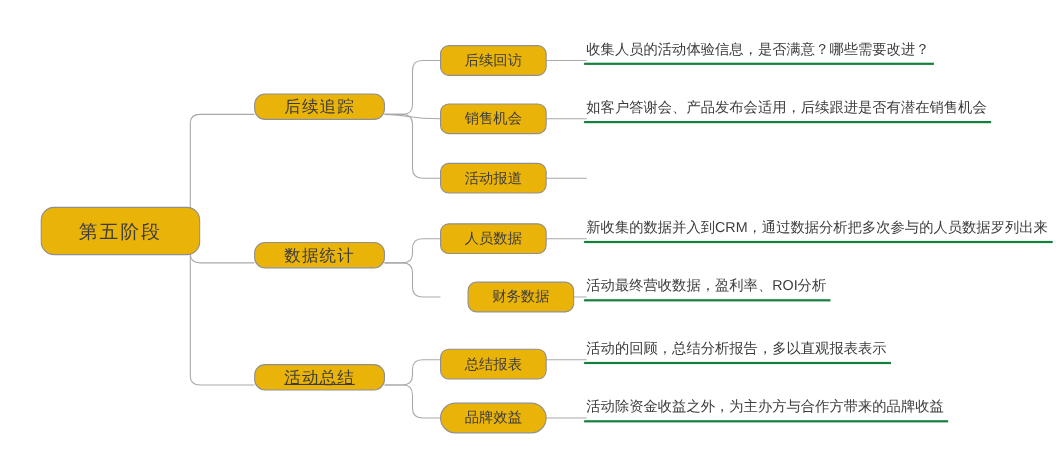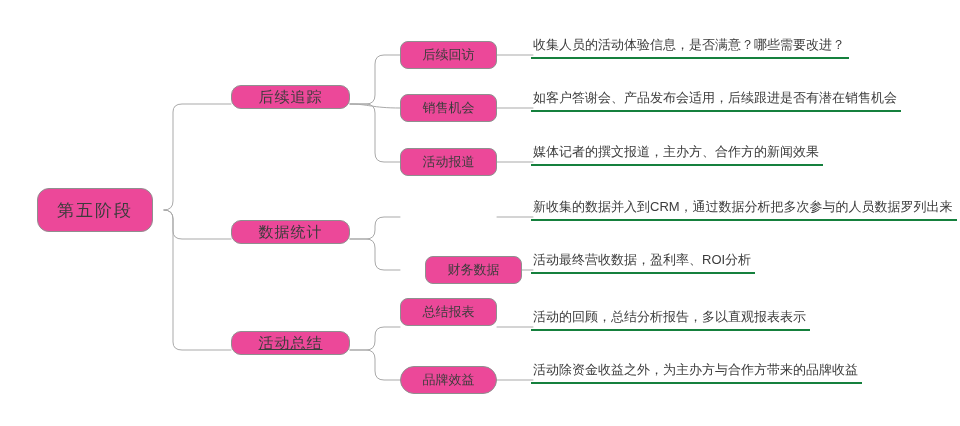--- a/index.html
+++ b/index.html
@@ -10,28 +10,28 @@
     color:#3f3f3f;
     overflow:hidden;
   }
   .canvas{position:relative;width:960px;height:426px;background:#ffffff;}
   svg.links{position:absolute;left:0;top:0;width:960px;height:426px;pointer-events:none;}
   svg.links path{fill:none;stroke:#a9a9a9;stroke-width:1;stroke-linecap:round;}
   .node{
     position:absolute;
     box-sizing:border-box;
     display:flex;align-items:center;justify-content:center;
-    background:#ec4899;
+    background:#eab308;
     border:1px solid #8f8f8f;
     color:#3c3c3c;
     white-space:nowrap;
     cursor:default;
   }
   .node.root{
-    width:116px;height:44px;left:37px;top:188px;
+    width:145px;height:44px;left:37px;top:188px;
     border-radius:12px;font-size:17px;letter-spacing:2px;
   }
   .node.l2{
     width:119px;height:24px;left:231px;
     border-radius:10px;font-size:15px;letter-spacing:1px;
   }
   .node.l3{
     width:97px;height:28px;left:400px;
     border-radius:8px;font-size:13px;
   }
@@ -90,31 +90,33 @@
 
   <div class="node l3" style="top:41px;">
     <span>后续回访</span>
   </div>
   <div class="node l3" style="top:94px;">
     <span>销售机会</span>
   </div>
   <div class="node l3" style="top:148px;">
     <span>活动报道</span>
   </div>
+  <div class="node l3" style="top:203px;">
+    <span>人员数据</span>
+  </div>
   <div class="node l3" style="top:256px;margin-left:25px;">
     <span>财务数据</span>
   </div>
-  <div class="node l3" style="top:298px;">
+  <div class="node l3" style="top:317px;">
     <span>总结报表</span>
   </div>
   <div class="node l3" style="top:366px;border-radius:14px;">
     <span>品牌效益</span>
   </div>
 
   <div class="note" style="top:37px;">收集人员的活动体验信息，是否满意？哪些需要改进？</div>
   <div class="note" style="top:90px;">如客户答谢会、产品发布会适用，后续跟进是否有潜在销售机会</div>
-  <div class="note" style="top:144px;">媒体记者的撰文报道，主办方、合作方的新闻效果</div>
   <div class="note" style="top:199px;">新收集的数据并入到CRM，通过数据分析把多次参与的人员数据罗列出来</div>
   <div class="note" style="top:252px;">活动最终营收数据，盈利率、ROI分析</div>
   <div class="note" style="top:309px;">活动的回顾，总结分析报告，多以直观报表表示</div>
   <div class="note" style="top:362px;">活动除资金收益之外，为主办方与合作方带来的品牌收益</div>
 
 </div>
 
 </body></html>

